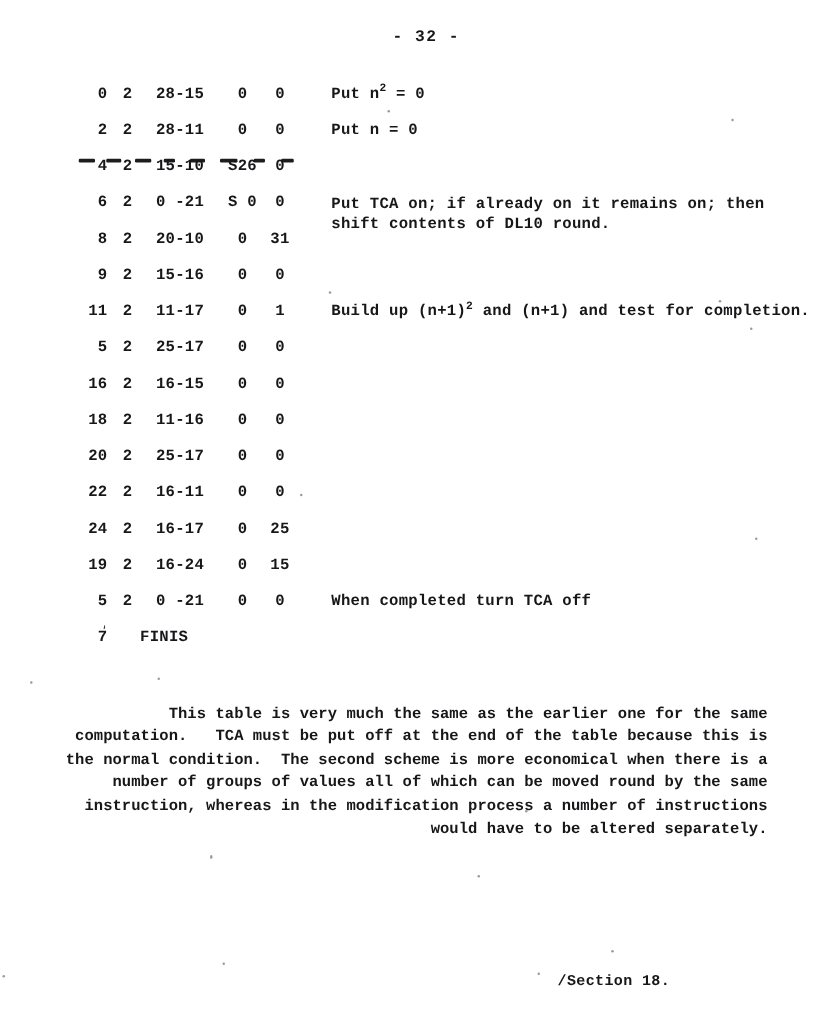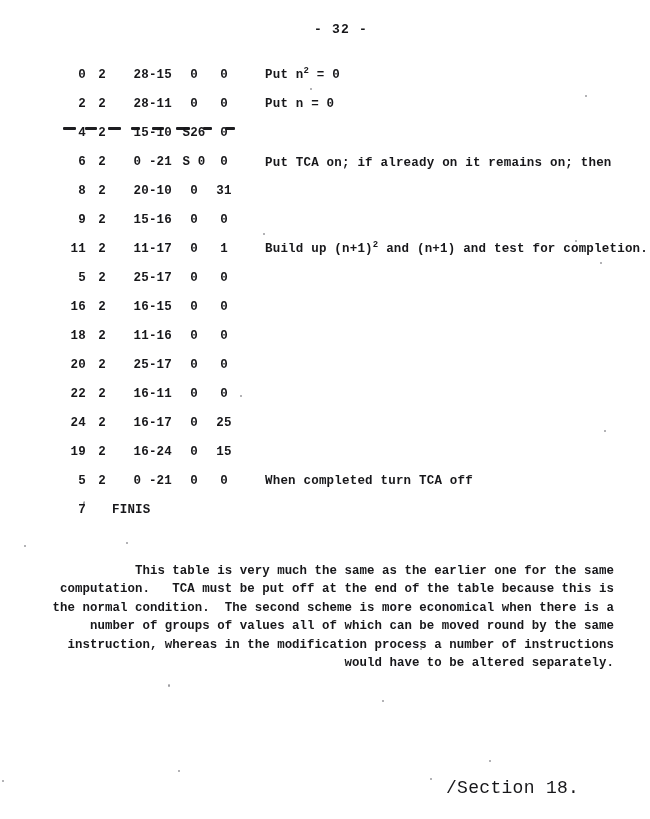--- a/index.html
+++ b/index.html
@@ -47,21 +47,21 @@
     letter-spacing: 0.2px;
   }
   .cell {
     position: absolute;
     top: 0;
     white-space: pre;
     line-height: 15px;
   }
   .c-addr   { left: 0px;   width: 26px; text-align: right; }
   .c-b      { left: 36px;  width: 12px; text-align: center; }
-  .c-pair   { left: 56px;  width: 56px; text-align: right; }
+  .c-pair   { left: 56px;  width: 56px; text-align: center; }
   .c-d      { left: 122px; width: 24px; text-align: center; }
   .c-e      { left: 152px; width: 24px; text-align: center; }
   .c-note   { left: 205px; width: 380px; text-align: left; font-weight: 700; }
 
   .note-2 { line-height: 16px; }
 
   
   .finis-row .c-addr { left: 0px; width: 26px; text-align: right; }
   .finis-label { left: 52px; }
   .tick {
@@ -114,22 +114,22 @@
     letter-spacing: 0.05px;
     text-align: right;
     white-space: pre-wrap;
   }
 
   
   #footer-note {
     position: absolute;
     top: 778px;
     left: 446px;
-    font-size: 18px;
-    font-weight: 400;
+    font-size: 12px;
+    font-weight: 700;
     letter-spacing: 0.3px;
   }
 
   
   .speck {
     position: absolute;
     background: #9a9a9e;
     border-radius: 50%;
     pointer-events: none;
   }
@@ -175,21 +175,21 @@
         <div class="cell c-pair">15-10</div>
         <div class="cell c-d">S26</div>
         <div class="cell c-e">0</div>
       </div>
       <div class="table-row">
         <div class="cell c-addr">6</div>
         <div class="cell c-b">2</div>
         <div class="cell c-pair">0 -21</div>
         <div class="cell c-d">S 0</div>
         <div class="cell c-e">0</div>
-        <div class="cell c-note note-2"><div>Put TCA on; if already on it remains on; then</div></div>
+        <div class="cell c-note note-2"><div>Put TCA on; if already on it remains on; then</div><div>shift contents of DL10 round.</div></div>
       </div>
       <div class="table-row">
         <div class="cell c-addr">8</div>
         <div class="cell c-b">2</div>
         <div class="cell c-pair">20-10</div>
         <div class="cell c-d">0</div>
         <div class="cell c-e">31</div>
         <div class="cell c-note"></div>
       </div>
       <div class="table-row">

